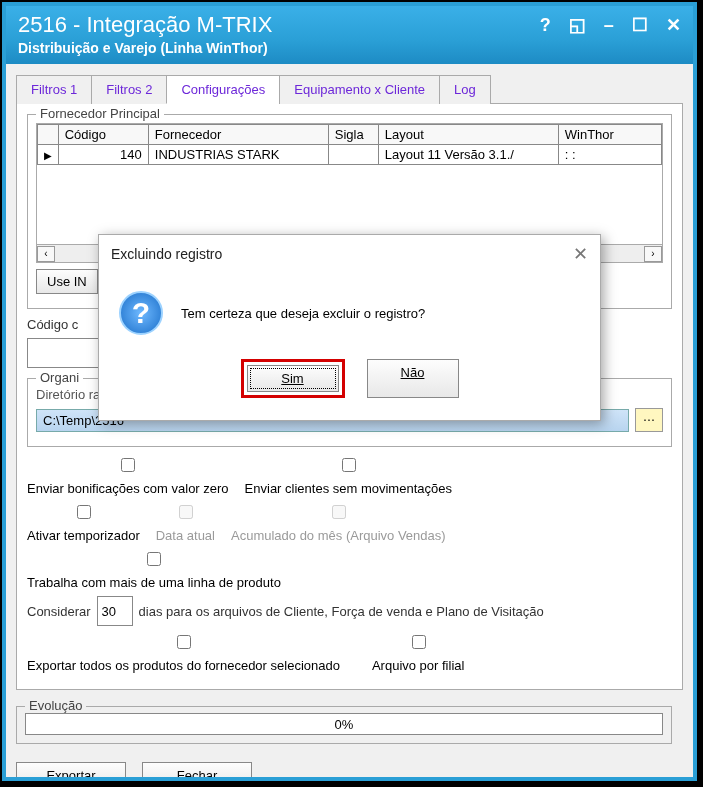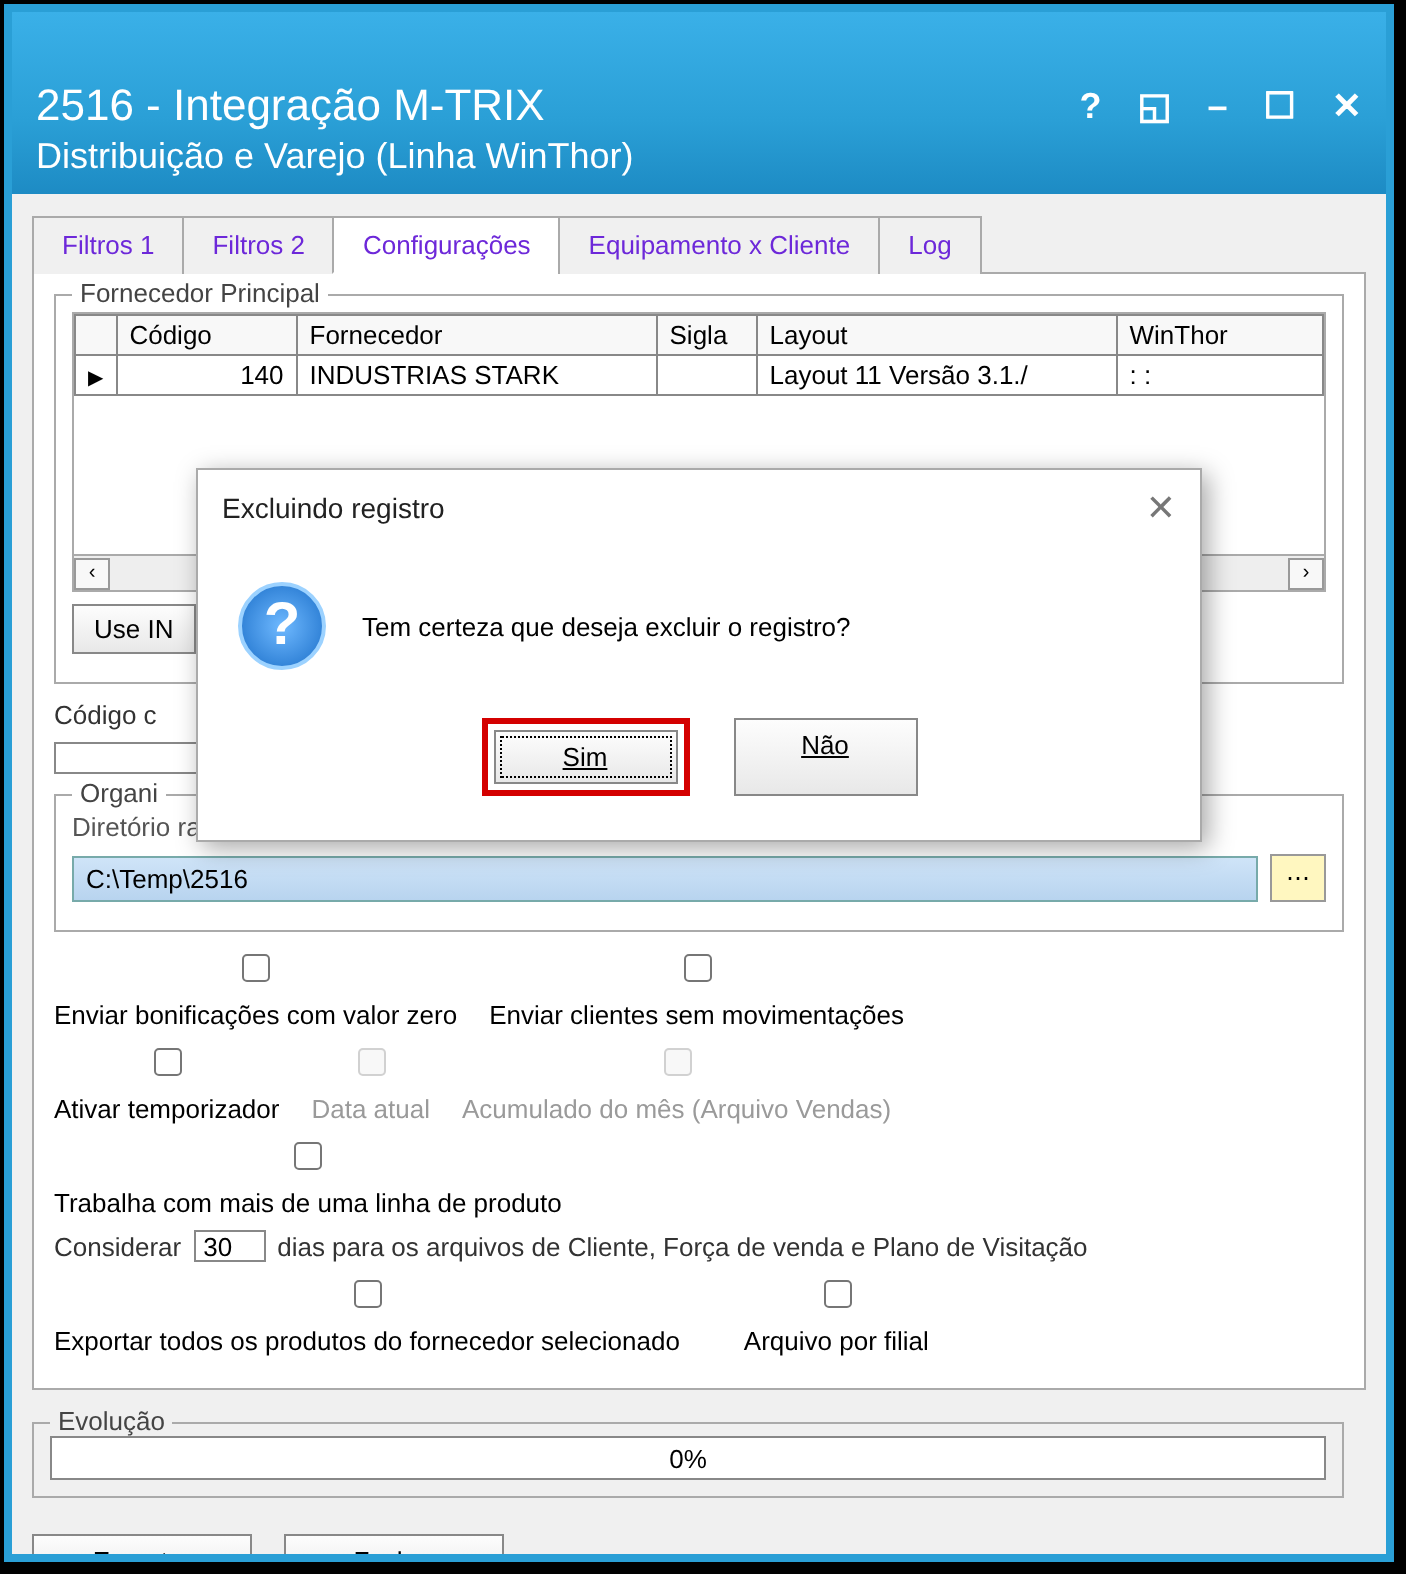--- a/index.html
+++ b/index.html
@@ -22,24 +22,23 @@
   }
   .titlebar {
     background: linear-gradient(#3ab0e8, #2a9fd6 60%, #1d8bc4);
     color: #fff;
     padding: 6px 12px 8px 12px;
   }
   .titlebar-row {
     display: flex;
     align-items: flex-start;
     justify-content: space-between;
-    margin-top: 28px;
   }
   .title { font-size: 22px; font-weight: 500; }
-  .subtitle { font-size: 18px; font-weight: 400; margin-top: 2px; }
+  .subtitle { font-size: 14px; font-weight: 700; margin-top: 2px; }
   .window-controls { display: flex; gap: 18px; font-size: 18px; font-weight: bold; align-items:center; height:26px;}
   .window-controls span { cursor: pointer; }
   .client { padding: 10px 10px 0 10px; }
   .tabs { display: flex; border-bottom: 1px solid #aaa; }
   .tab {
     padding: 6px 14px;
     border: 1px solid #aaa;
     border-bottom: none;
     background: #f0f0f0;
     margin-right: -1px;
@@ -97,21 +96,21 @@
     cursor: pointer;
     min-width: 80px;
     text-align: center;
   }
   .btn.small { padding:4px 10px; min-width:60px; }
   .field-row { display:flex; align-items:center; gap:6px; margin:6px 0; flex-wrap:wrap;}
   .checkbox { display:inline-flex; align-items:center; gap:6px; margin-right:10px;flex-direction:column;}
   .checkbox input { width:14px; height:14px; }
   .checkbox.disabled { color:#9a9a9a; }
   input[type=text] {
-    border:1px solid #888; padding:2px 4px; font-size:13px; height:16px;
+    border:1px solid #888; padding:2px 4px; font-size:13px; height:30px;
   }
   .dir-input {
     flex:1; background: linear-gradient(#cfe4f8,#b8d4ef); border:1px solid #7aa;
     padding:3px 6px;
   }
   .dir-btn {
     width:28px; height:24px; border:1px solid #999; background:#fff7c0;
     display:flex; align-items:center; justify-content:center; cursor:pointer; font-size:12px;
   }
   .footer-group {

